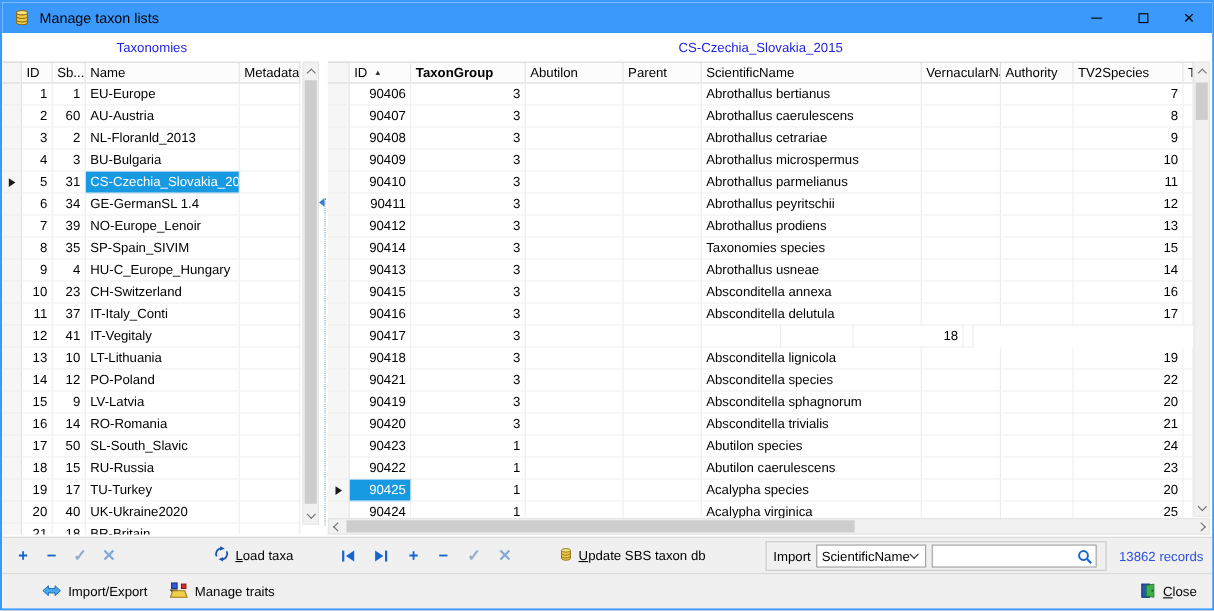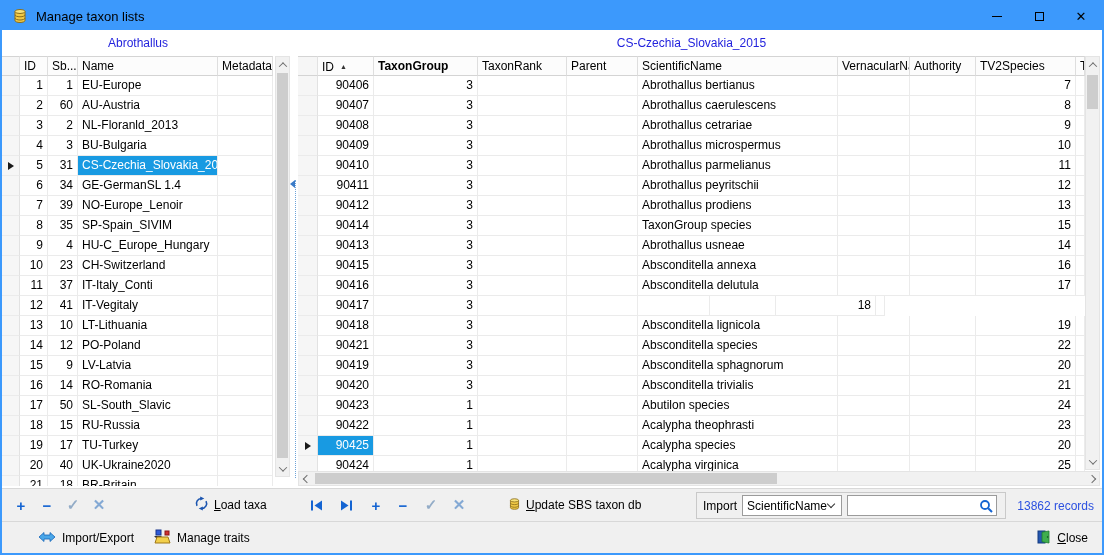--- a/index.html
+++ b/index.html
@@ -128,21 +128,21 @@
           <span class="max-box"></span>
         </div>
       <div class="wc">
           <span class="close-x">✕</span>
         </div>
     </div>
   </div>
 
   <div id="bodyarea">
 
-    <div id="lg-title" class="group-title">Abrothallus</div>
+    <div id="lg-title" class="group-title">Taxonomies</div>
     <div id="rg-title" class="group-title">CS-Czechia_Slovakia_2015</div>
 
     <div id="lg-header" class="ghdr">
         <div class="gcell hdr ind" style="width: 18px;"></div>
         <div class="gcell hdr" style="width: 28px;">ID</div>
         <div class="gcell hdr" style="width: 30px;">Sb...</div>
         <div class="gcell hdr" style="width: 140px;">Name</div>
         <div class="gcell hdr" style="width: 55px;">Metadata</div>
       </div>
     <div id="lg-rows" class="grows">
@@ -308,21 +308,21 @@
     </div>
 
     <div id="splitter">
       <span id="splitter-arrow"></span>
     </div>
 
     <div id="rg-header" class="ghdr">
         <div class="gcell hdr ind" style="width: 20px;"></div>
         <div class="gcell hdr" style="width: 56px;">ID<span class="sort">▲</span></div>
         <div class="gcell hdr" style="width: 104px; font-weight: bold;">TaxonGroup</div>
-        <div class="gcell hdr" style="width: 89px;">TaxonRank</div>
+        <div class="gcell hdr" style="width: 89px;">Abutilon</div>
         <div class="gcell hdr" style="width: 71px;">Parent</div>
         <div class="gcell hdr" style="width: 200px;">ScientificName</div>
         <div class="gcell hdr" style="width: 72px;">VernacularName</div>
         <div class="gcell hdr" style="width: 66px;">Authority</div>
         <div class="gcell hdr" style="width: 100px;">TV2Species</div>
         <div class="gcell hdr" style="width: 8px;">T</div>
       </div>
     <div id="rg-rows" class="grows">
         <div class="grow">
           <div class="gcell ind" style="width: 20px;"></div>
@@ -407,21 +407,21 @@
           <div class="gcell" style="width: 66px;"></div>
           <div class="gcell r" style="width: 100px;">13</div>
           <div class="gcell" style="width: 8px;"></div>
         </div>
         <div class="grow">
           <div class="gcell ind" style="width: 20px;"></div>
           <div class="gcell r" style="width: 56px;">90414</div>
           <div class="gcell r" style="width: 104px;">3</div>
           <div class="gcell" style="width: 89px;"></div>
           <div class="gcell" style="width: 71px;"></div>
-          <div class="gcell" style="width: 200px;">TaxonGroup species</div>
+          <div class="gcell" style="width: 200px;">Taxonomies species</div>
           <div class="gcell" style="width: 72px;"></div>
           <div class="gcell" style="width: 66px;"></div>
           <div class="gcell r" style="width: 100px;">15</div>
           <div class="gcell" style="width: 8px;"></div>
         </div>
         <div class="grow">
           <div class="gcell ind" style="width: 20px;"></div>
           <div class="gcell r" style="width: 56px;">90413</div>
           <div class="gcell r" style="width: 104px;">3</div>
           <div class="gcell" style="width: 89px;"></div>
@@ -526,21 +526,21 @@
           <div class="gcell" style="width: 66px;"></div>
           <div class="gcell r" style="width: 100px;">24</div>
           <div class="gcell" style="width: 8px;"></div>
         </div>
         <div class="grow">
           <div class="gcell ind" style="width: 20px;"></div>
           <div class="gcell r" style="width: 56px;">90422</div>
           <div class="gcell r" style="width: 104px;">1</div>
           <div class="gcell" style="width: 89px;"></div>
           <div class="gcell" style="width: 71px;"></div>
-          <div class="gcell" style="width: 200px;">Acalypha theophrasti</div>
+          <div class="gcell" style="width: 200px;">Abutilon caerulescens</div>
           <div class="gcell" style="width: 72px;"></div>
           <div class="gcell" style="width: 66px;"></div>
           <div class="gcell r" style="width: 100px;">23</div>
           <div class="gcell" style="width: 8px;"></div>
         </div>
         <div class="grow">
           <div class="gcell ind" style="width: 20px;">
             <span class="focus-arrow"></span>
           </div>
           <div class="gcell r sel" style="width: 56px;">90425</div>

